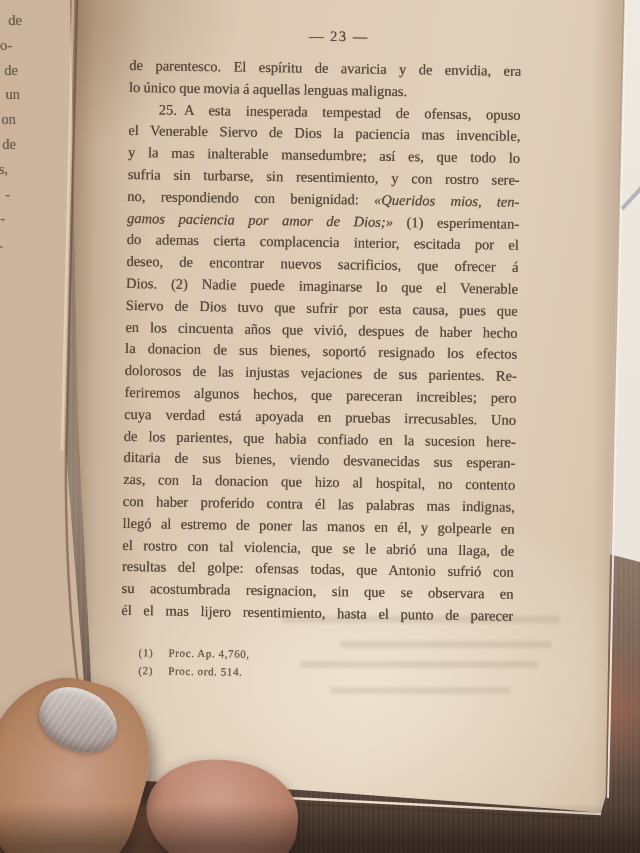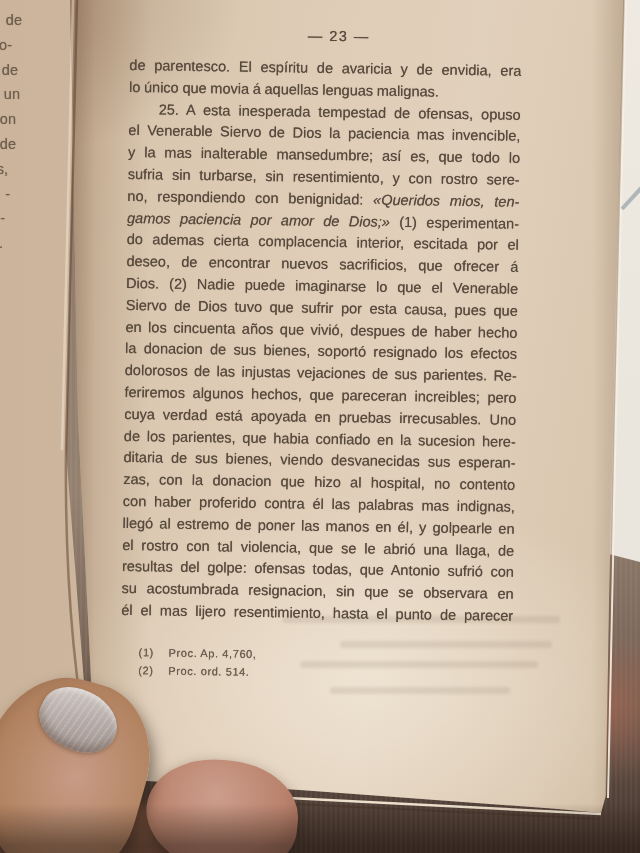--- a/index.html
+++ b/index.html
@@ -1,18 +1,18 @@
 <!DOCTYPE html>
 <html style="--page_cream: #d9c6af; --page_shadow: #cdb69c; --page_highlight: #e1d0bb; --ink: #57493c; --ghost_ink: #6b5a48; --table_brown: #8d7566; --table_dark: #45342b; --accent_red_patch: #b06e5a; --background_white: #e9e4dc; --skin: #b9826c; --skin_dark: #8e5d48; --nail: #b3a8a4;"><head>
 <meta charset="utf-8">
 <style>
   html,body { margin:0; padding:0; }
   .scene {
     position:relative; width:640px; height:853px; overflow:hidden;
-    font-family:Liberation Sans, sans-serif;
+    font-family:Liberation Serif, serif;
     background:var(--table_brown,#8d7566);
   }
   .scene * { position:absolute; }
 
   
   .table-bg {
     inset:0;
     background:
       radial-gradient(ellipse 140px 110px at 94% 83%, rgba(186,112,88,.55), rgba(186,112,88,0) 70%),
       radial-gradient(ellipse 280px 180px at 2% 100%, rgba(30,20,15,.65), rgba(30,20,15,0) 70%),

